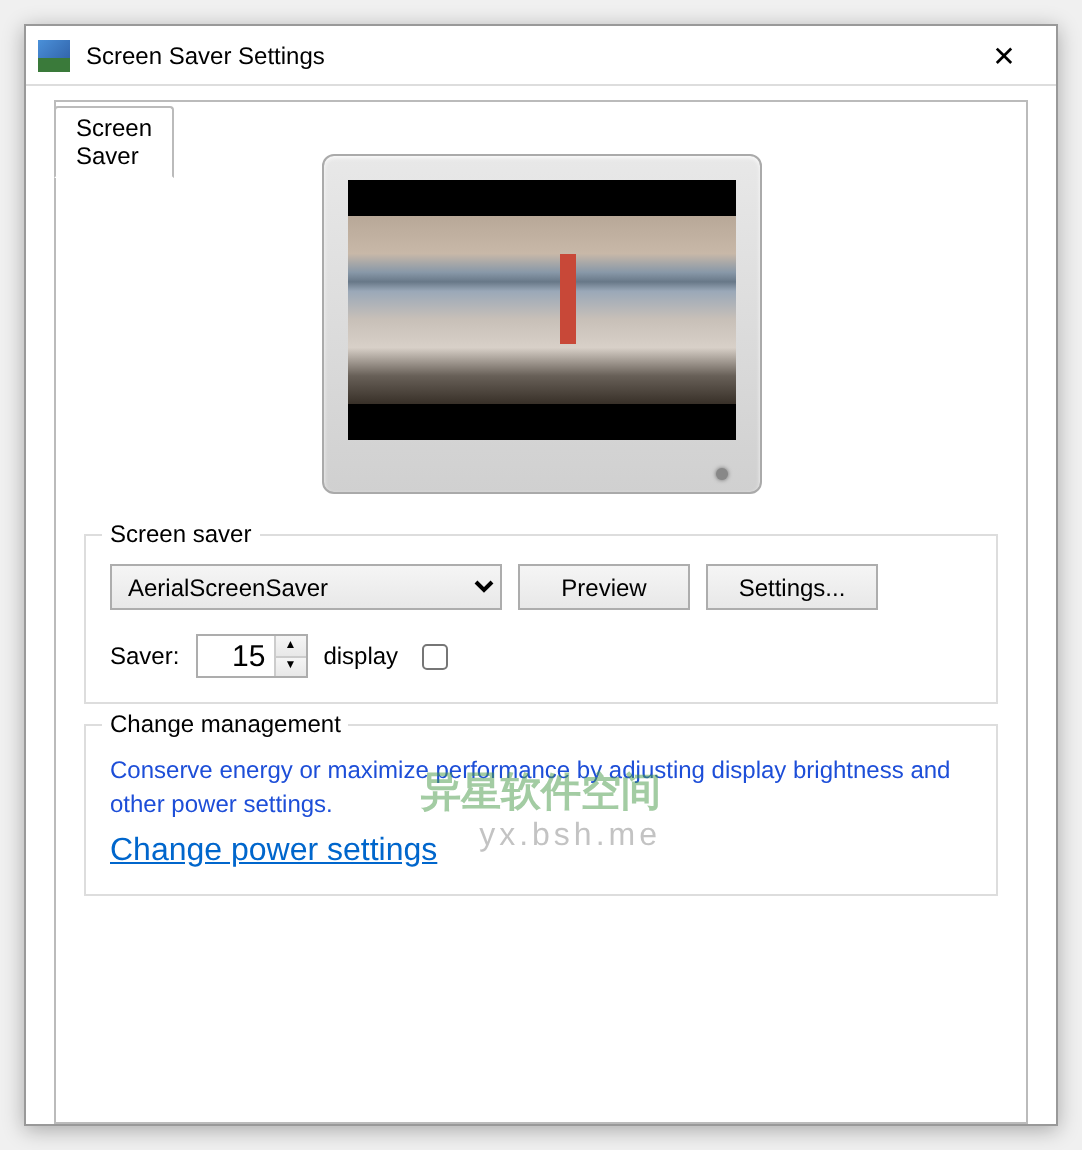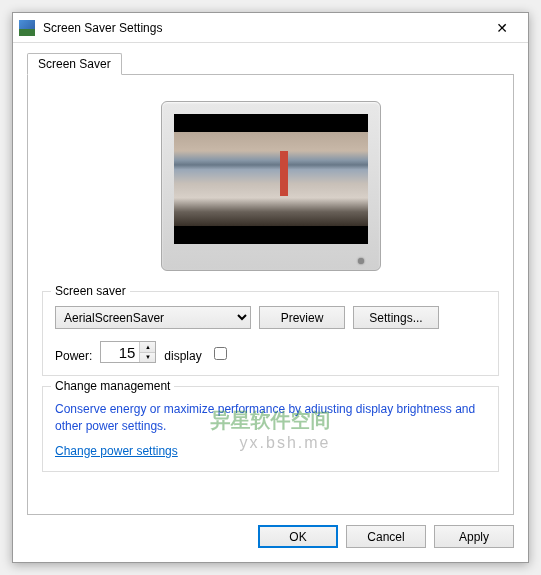--- a/index.html
+++ b/index.html
@@ -19,21 +19,21 @@
 }
 .titlebar-icon::after {
   content: ""; position: absolute; bottom: 0; left: 0; width: 100%; height: 40%;
   background: #3a7a3a;
 }
 .titlebar-title { font-size: 12px; color: #000; flex: 1; }
 .titlebar-close {
   width: 40px; height: 28px; display: flex; align-items: center; justify-content: center;
   cursor: pointer; font-size: 14px;
 }
-.content { flex: 1; padding: 8px 14px 0 14px; display: flex; flex-direction: column; }
+.content { flex: 1; padding: 8px 14px 0 14px; display: flex; flex-direction: row; }
 .tabs { position: relative; height: 24px; }
 .tab {
   position: absolute; top: 2px; left: 0; padding: 3px 10px; font-size: 12px;
   background: #fff; border: 1px solid #bbb; border-bottom: 1px solid #fff;
   border-radius: 2px 2px 0 0; z-index: 2; cursor: pointer;
 }
 .tab-panel {
   border: 1px solid #bbb; background: #fff; padding: 14px;
   flex: 1; display: flex; flex-direction: column; margin-top: -1px;
 }
@@ -61,21 +61,21 @@
   border-radius: 50%; background: #888; box-shadow: 0 0 2px rgba(0,0,0,0.5);
 }
 .group {
   border: 1px solid #ddd; padding: 10px 12px 12px 12px; margin-bottom: 10px;
   position: relative;
 }
 .group-label {
   position: absolute; top: -8px; left: 8px; background: #fff; padding: 0 4px;
   font-size: 12px; color: #000;
 }
-.row { display: flex; align-items: flex-end; gap: 8px; margin-top: 4px; }
+.row { display: flex; align-items: center; gap: 8px; margin-top: 4px; }
 .row + .row { margin-top: 12px; }
 select.combo {
   width: 196px; height: 23px; font-size: 12px; border: 1px solid #adadad;
   background: linear-gradient(#f5f5f5,#e8e8e8); padding: 0 4px;
 }
 .btn {
   min-width: 86px; height: 23px; font-size: 12px; border: 1px solid #adadad;
   background: linear-gradient(#f5f5f5,#e8e8e8); cursor: pointer; padding: 0 10px;
 }
 .btn.default { border: 1px solid #0078d7; box-shadow: 0 0 0 1px #0078d7 inset; }
@@ -85,21 +85,21 @@
   width: 38px; text-align: right; padding: 0 4px; font-size: 15px; border: none;
 }
 .spin-btns { display: flex; flex-direction: column; width: 16px; border-left: 1px solid #ccc; }
 .spin-up, .spin-down {
   flex: 1; font-size: 6px; display: flex; align-items: center; justify-content: center;
   background: linear-gradient(#f5f5f5,#e8e8e8); cursor: pointer;
 }
 .spin-up { border-bottom: 1px solid #ccc; }
 .check { width: 13px; height: 13px; }
 .desc { font-size: 12px; color: #1d4ed8; margin: 4px 0 6px 0; line-height: 1.4; }
-.link { font-size: 12px; color: #0066cc; text-decoration: underline; cursor: pointer; }
+.link { font-size: 16px; color: #0066cc; text-decoration: underline; cursor: pointer; }
 .footer {
   padding: 10px 14px 14px 0; display: flex; justify-content: flex-end; gap: 8px;
   border-top: 0;
 }
 .footer .btn { min-width: 80px; }
 .watermark {
   position: absolute; left: 50%; top: 50%; transform: translate(-50%,-50%);
   pointer-events: none; text-align: right; opacity: 0.5;
 }
 .watermark .wm1 { font-size: 20px; color: #4a9a4a; font-weight: bold; }
@@ -139,21 +139,21 @@
 
         <div class="row">
           <select class="combo">
             <option>AerialScreenSaver</option>
           </select>
           <button class="btn">Preview</button>
           <button class="btn">Settings...</button>
         </div>
 
         <div class="row">
-          <span class="label">Power:</span>
+          <span class="label">Saver:</span>
           <div class="spin-wrap">
             <input class="spin-input" value="15" style="">
             <div class="spin-btns">
               <div class="spin-up">▲</div>
               <div class="spin-down">▼</div>
             </div>
           </div>
           <span class="label">display</span>
           <input type="checkbox" class="check" style="">
         </div>
@@ -166,18 +166,13 @@
 
         <div class="watermark">
           <div class="wm1">异星软件空间</div>
           <div class="wm2">yx.bsh.me</div>
         </div>
       </div>
 
     </div>
   </div>
 
-  <div class="footer">
-    <button class="btn default">OK</button>
-    <button class="btn">Cancel</button>
-    <button class="btn">Apply</button>
-  </div>
 </div>
 
 </body></html>

